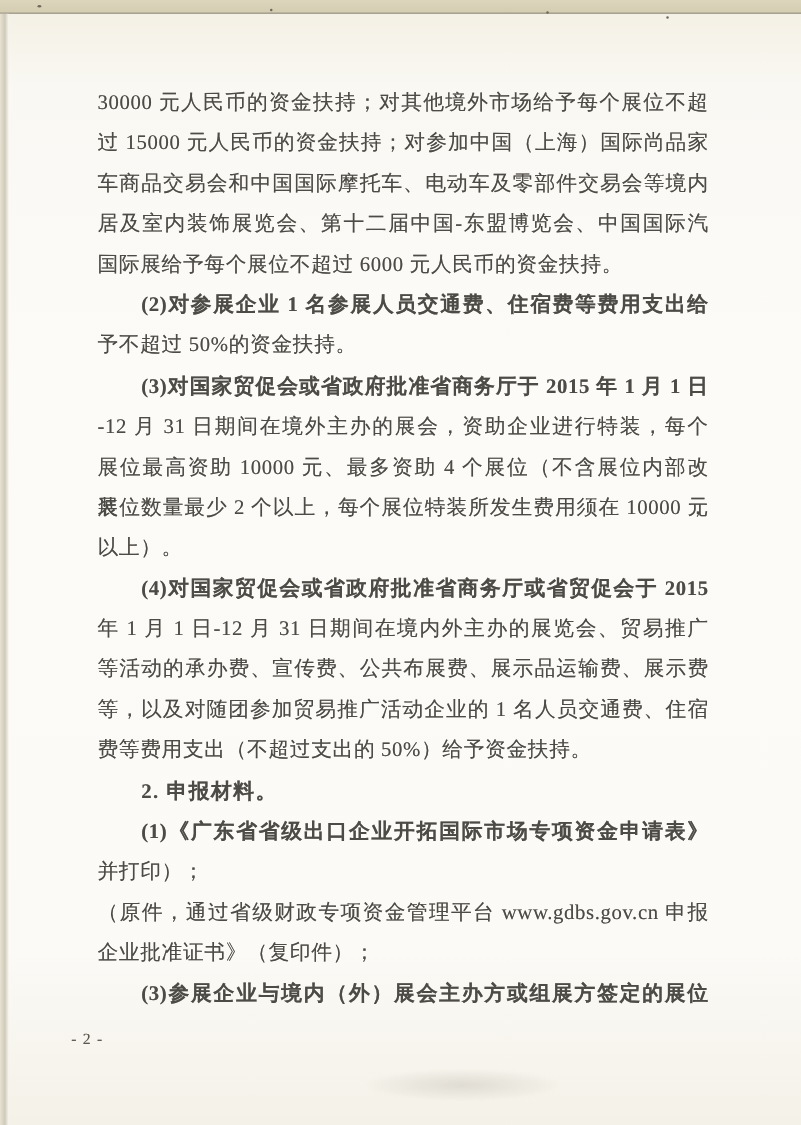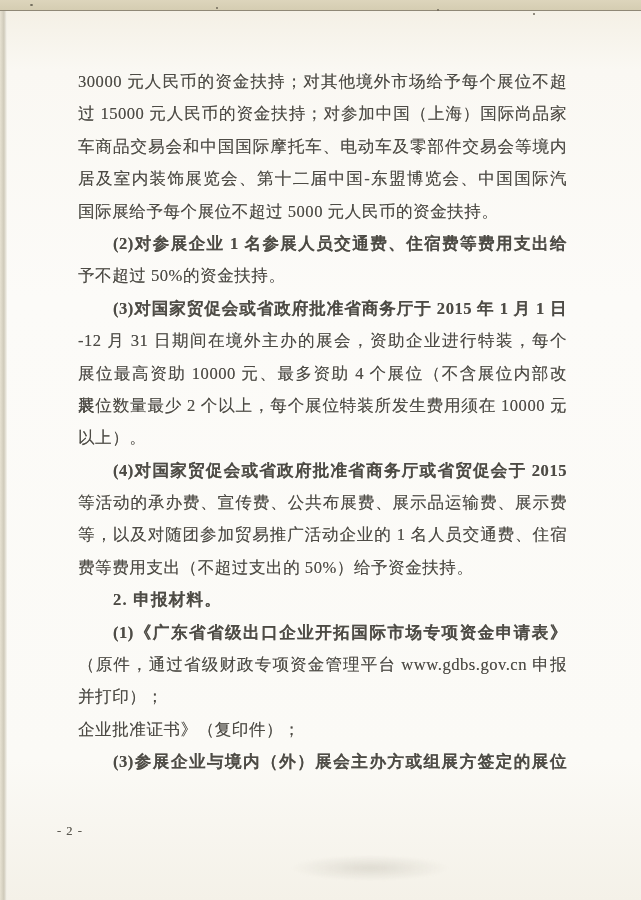--- a/index.html
+++ b/index.html
@@ -58,35 +58,36 @@
   <div class="speck" style="left:216px; top:7px; width:2px; height:2px;"></div>
   <div class="speck" style="left:437px; top:9px; width:2px; height:2px;"></div>
   <div class="speck" style="left:533px; top:13px; width:2px; height:2px;"></div>
   <div class="smudge"></div>
 
   <div class="text-block">
     <div class="line justify">30000 元人民币的资金扶持；对其他境外市场给予每个展位不超</div>
     <div class="line justify">过 15000 元人民币的资金扶持；对参加中国（上海）国际尚品家</div>
     <div class="line justify">车商品交易会和中国国际摩托车、电动车及零部件交易会等境内</div>
     <div class="line justify">居及室内装饰展览会、第十二届中国-东盟博览会、中国国际汽</div>
-    <div class="line">国际展给予每个展位不超过 5000 元人民币的资金扶持。</div>
+    <div class="line">国际展给予每个展位不超过 6000 元人民币的资金扶持。</div>
     <div class="line justify indent">(2)对参展企业 1 名参展人员交通费、住宿费等费用支出给</div>
     <div class="line">予不超过 50%的资金扶持。</div>
     <div class="line justify indent">(3)对国家贸促会或省政府批准省商务厅于 2015 年 1 月 1 日</div>
     <div class="line justify">-12 月 31 日期间在境外主办的展会，资助企业进行特装，每个</div>
     <div class="line justify">展位最高资助 10000 元、最多资助 4 个展位（不含展位内部改装，</div>
     <div class="line justify">展位数量最少 2 个以上，每个展位特装所发生费用须在 10000 元</div>
     <div class="line">以上）。</div>
     <div class="line justify indent">(4)对国家贸促会或省政府批准省商务厅或省贸促会于 2015</div>
+    <div class="line justify">年 1 月 1 日-12 月 31 日期间在境内外主办的展览会、贸易推广</div>
     <div class="line justify">等活动的承办费、宣传费、公共布展费、展示品运输费、展示费</div>
     <div class="line justify">等，以及对随团参加贸易推广活动企业的 1 名人员交通费、住宿</div>
     <div class="line">费等费用支出（不超过支出的 50%）给予资金扶持。</div>
     <div class="line indent bold">2. 申报材料。</div>
     <div class="line justify indent">(1)《广东省省级出口企业开拓国际市场专项资金申请表》</div>
+    <div class="line">并打印）；</div>
     <div class="line justify">（原件，通过省级财政专项资金管理平台 www.gdbs.gov.cn 申报</div>
-    <div class="line">并打印）；</div>
     <div class="line">企业批准证书》（复印件）；</div>
     <div class="line justify indent">(3)参展企业与境内（外）展会主办方或组展方签定的展位</div>
   </div>
 
   <div class="page-number">- 2 -</div>
 
 </div>
 
 </body></html>

